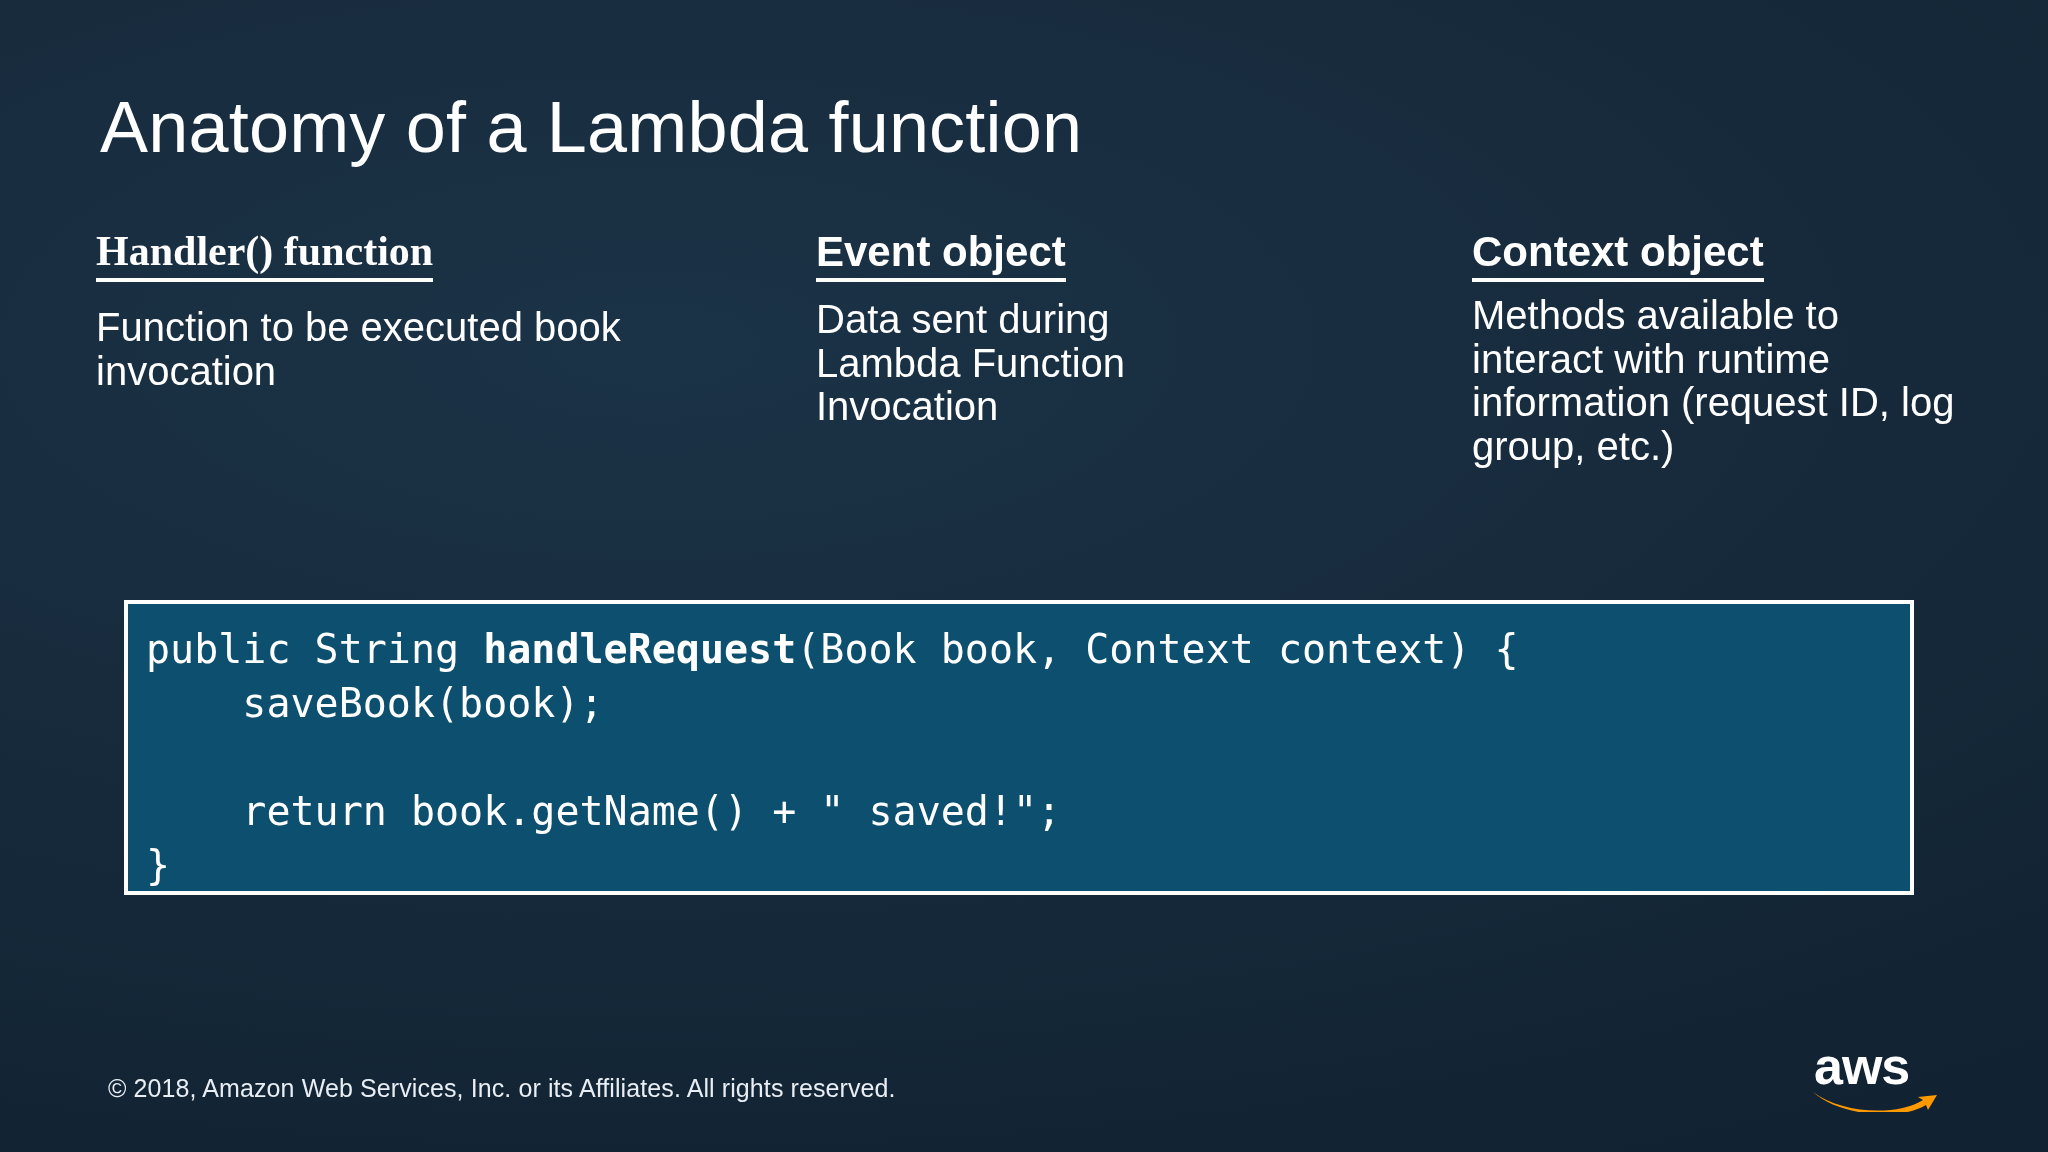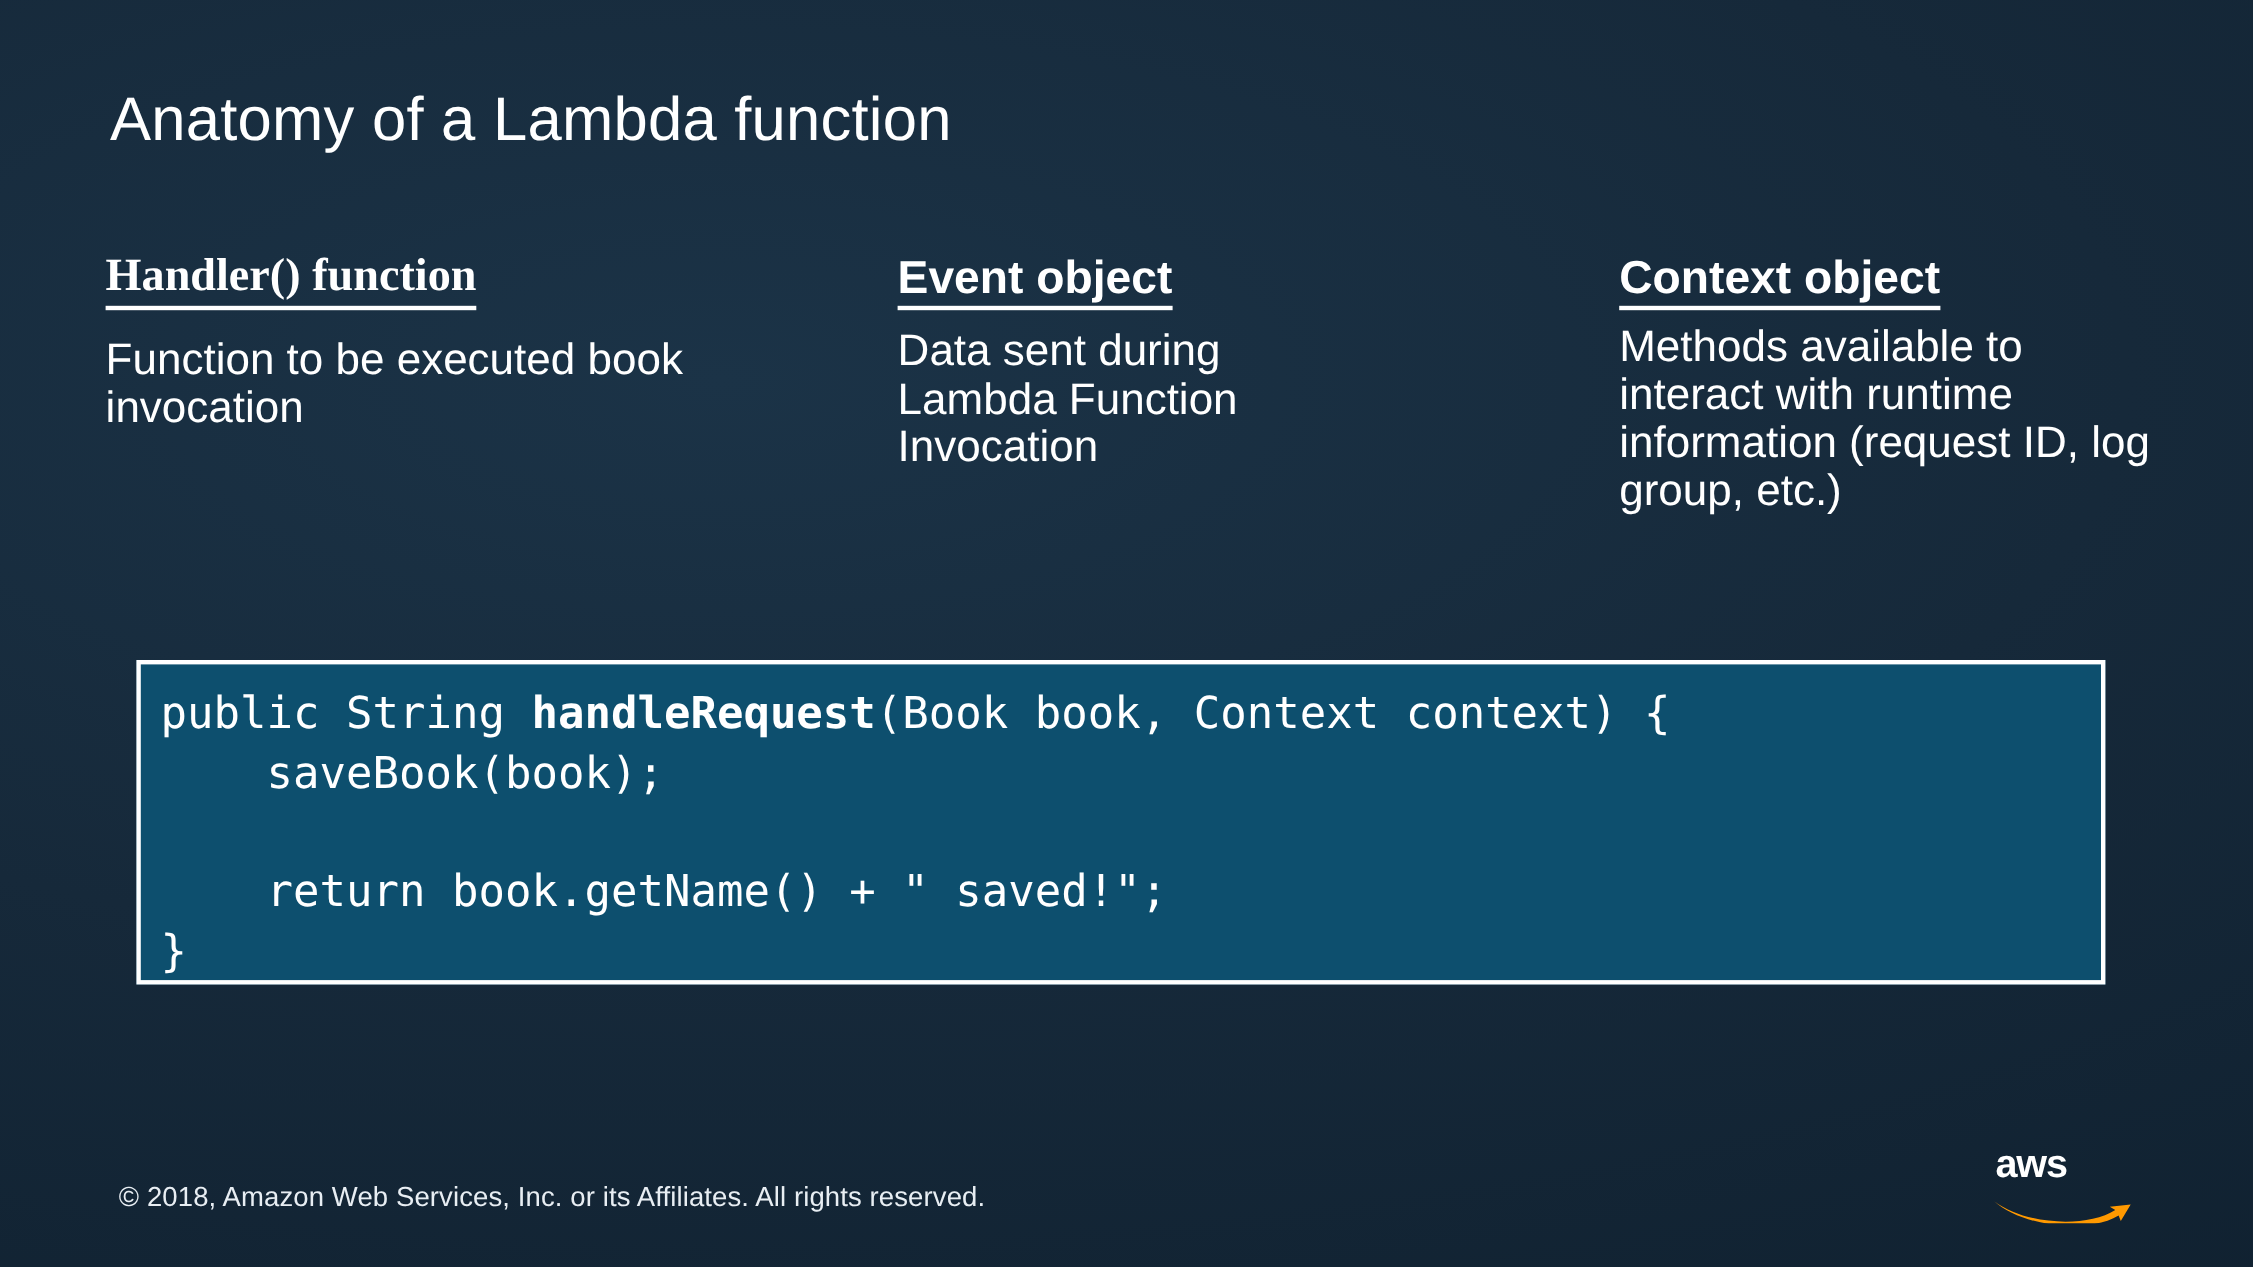--- a/index.html
+++ b/index.html
@@ -21,21 +21,21 @@
     color: #ffffff;
     -webkit-font-smoothing: antialiased;
   }
 
   
   #slide-title {
     position: absolute;
     left: 100px;
     top: 38px;
     width: 1700px;
-    font-size: 56px;
+    font-size: 72px;
     font-weight: 400;
     letter-spacing: 0.2px;
     line-height: 1.15;
     color: #ffffff;
     white-space: nowrap;
   }
 
   
   #columns {
     position: absolute;
@@ -122,21 +122,21 @@
     left: 1810px;
     top: 1046px;
     width: 132px;
     height: 66px;
   }
 
   #aws-logo .aws-wordmark {
     position: absolute;
     left: 4px;
     top: -6px;
-    font-size: 36px;
+    font-size: 52px;
     font-weight: bold;
     letter-spacing: -1px;
     color: #ffffff;
     font-family: "Liberation Sans", sans-serif;
     line-height: 1;
   }
 
   #aws-logo .aws-smile {
     position: absolute;
     left: 0px;

